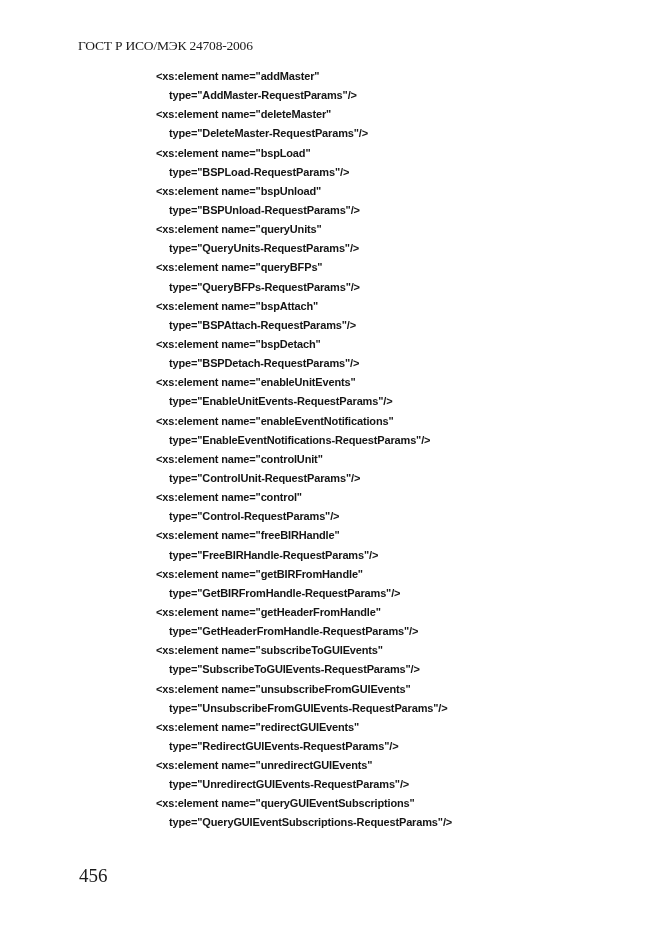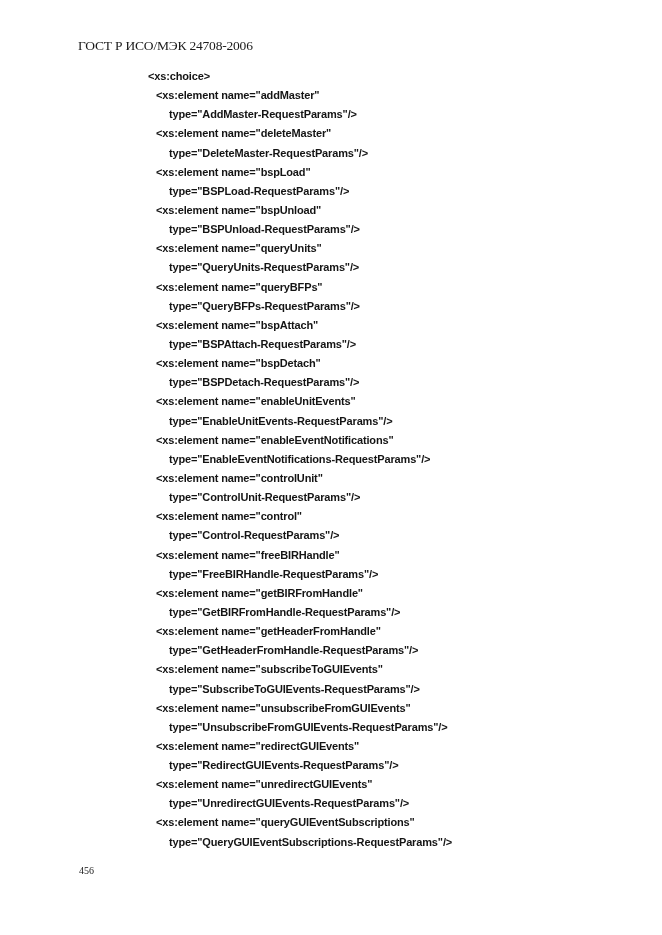--- a/index.html
+++ b/index.html
@@ -40,31 +40,30 @@
       height: 19.15px;
     }
     .indent-0 { padding-left: 0; }
     .indent-1 { padding-left: 8px; }
     .indent-2 { padding-left: 21px; }
     .page-number {
       position: absolute;
       left: 79px;
       top: 865px;
       font-family: "Liberation Serif", serif;
-      font-size: 10px;
+      font-size: 19px;
       color: #1a1a1a;
     }
   </style>
 </head>
 <body>
 
 <div class="running-header">ГОСТ Р ИСО/МЭК 24708-2006</div>
 
 <div class="code-block">
-  <div class="code-line indent-0">&lt;xs:choice&gt;</div>
 
   <div class="code-line indent-1">&lt;xs:element name="addMaster"</div>
   <div class="code-line indent-2">type="AddMaster-RequestParams"/&gt;</div>
 
   <div class="code-line indent-1">&lt;xs:element name="deleteMaster"</div>
   <div class="code-line indent-2">type="DeleteMaster-RequestParams"/&gt;</div>
 
   <div class="code-line indent-1">&lt;xs:element name="bspLoad"</div>
   <div class="code-line indent-2">type="BSPLoad-RequestParams"/&gt;</div>
 

